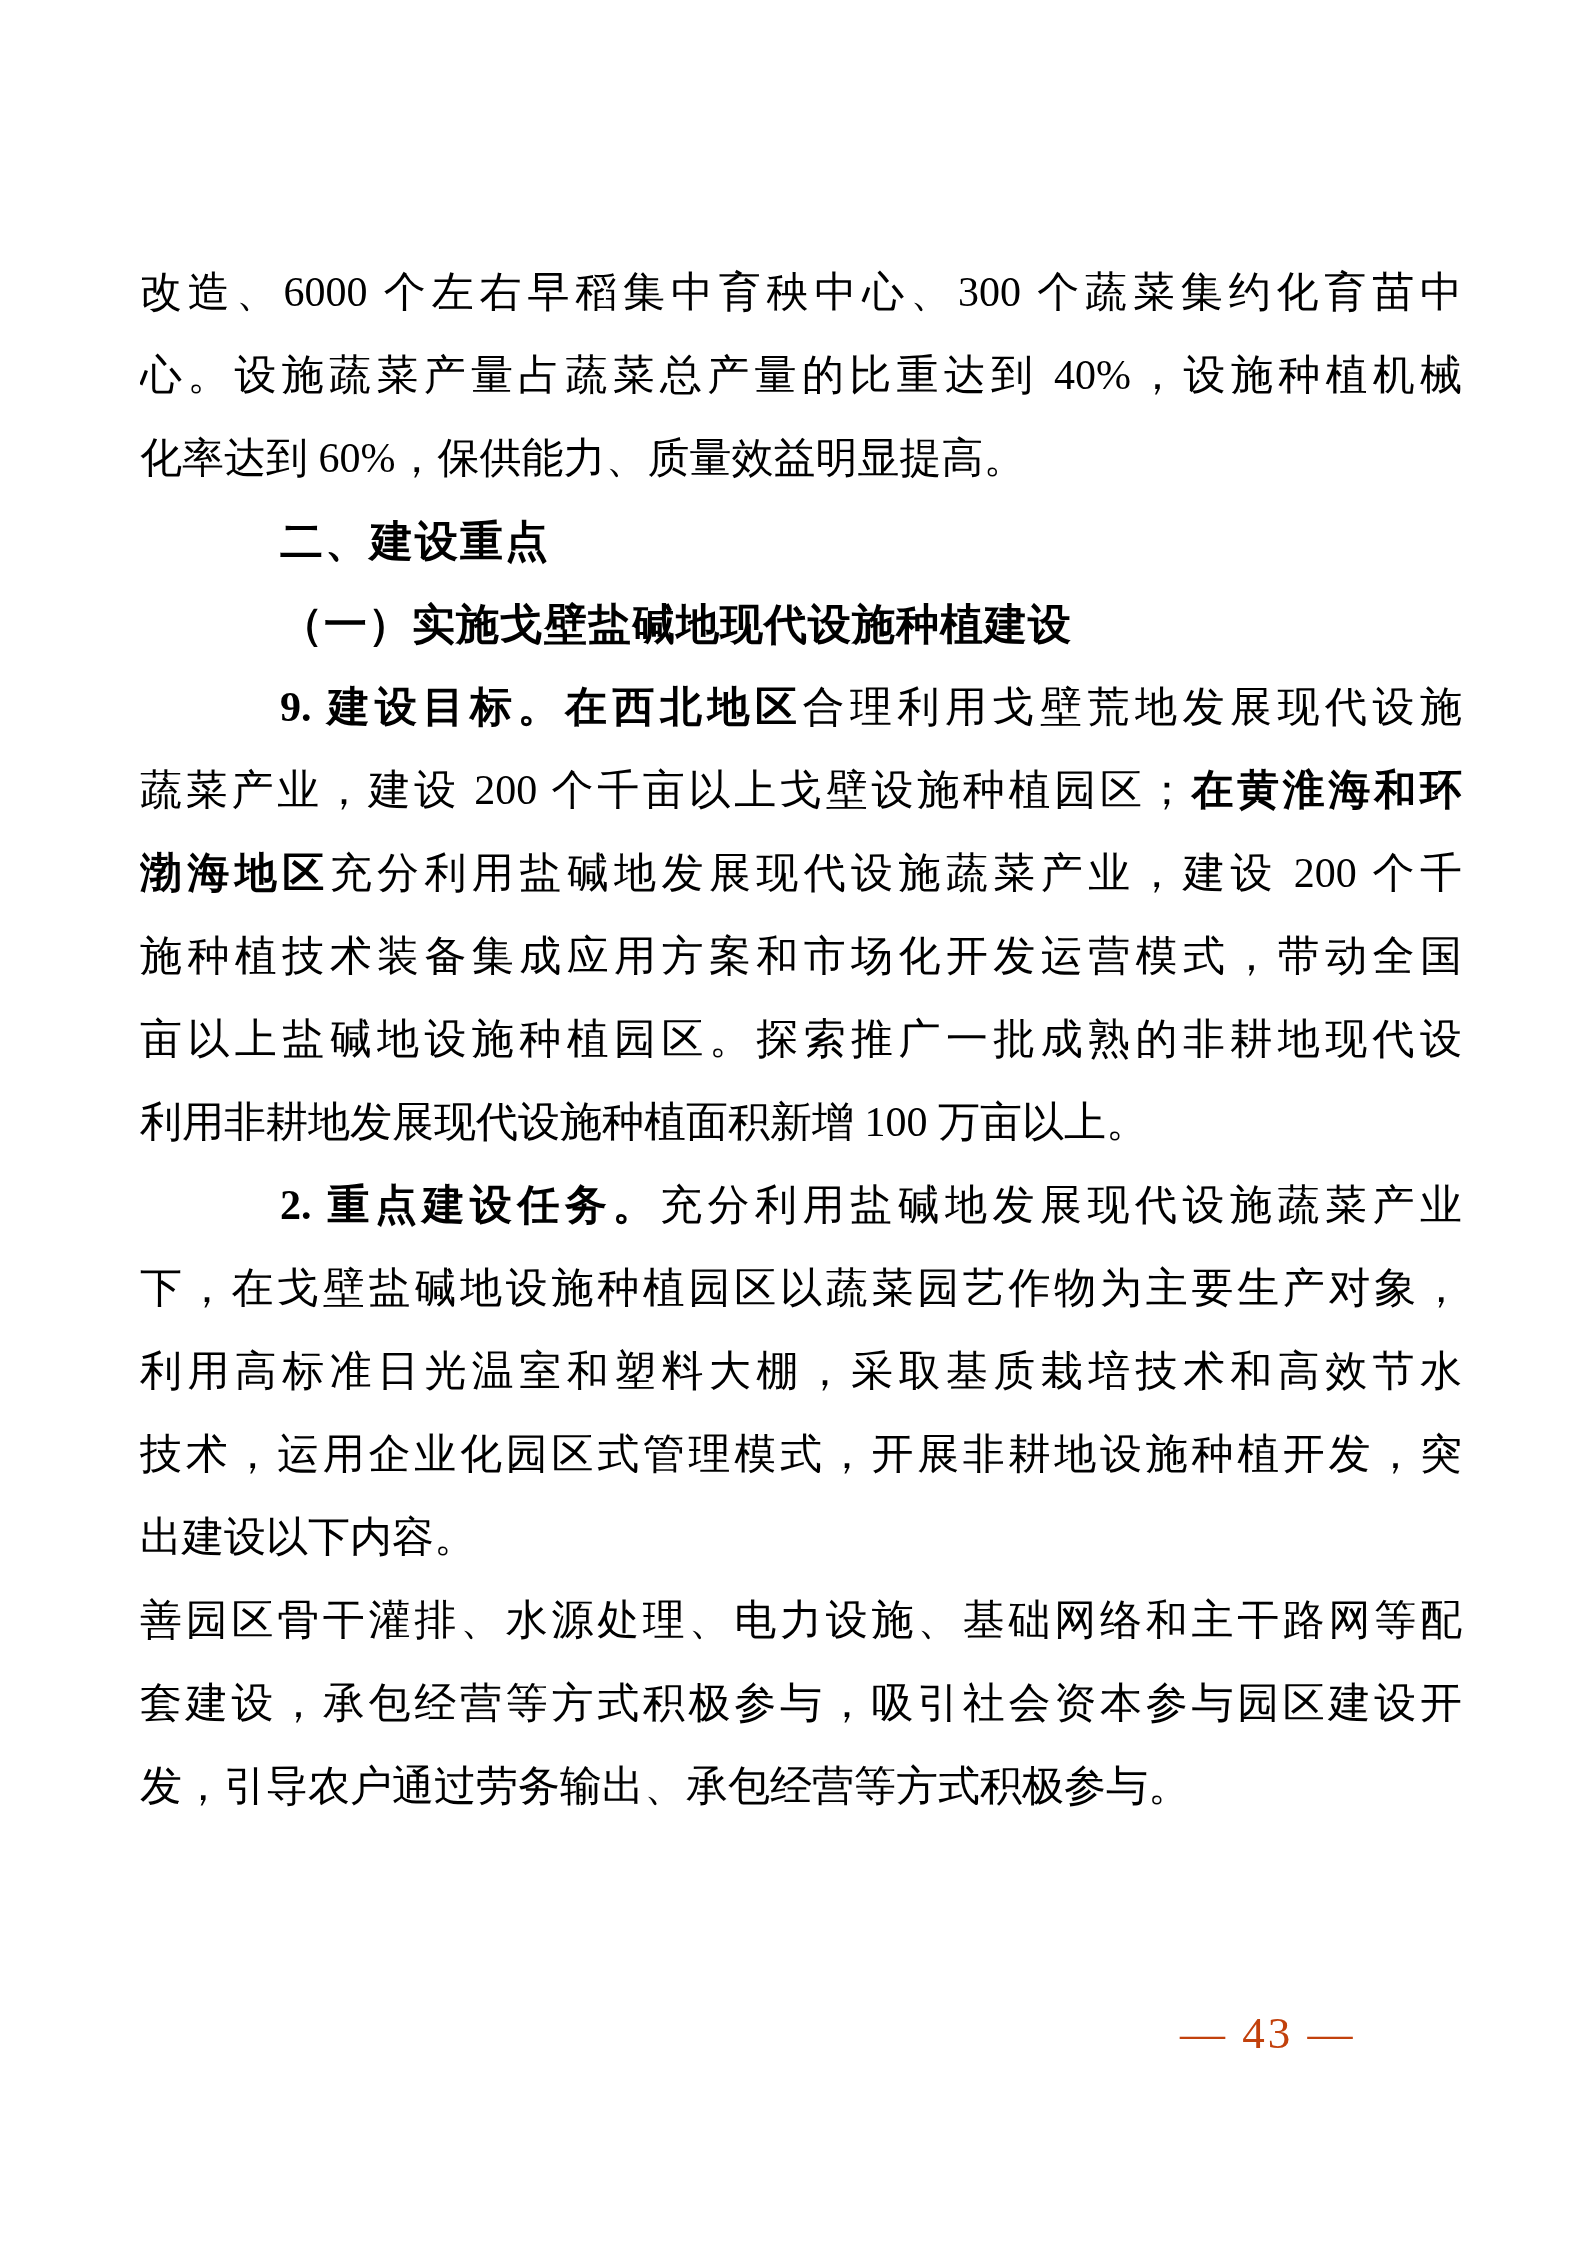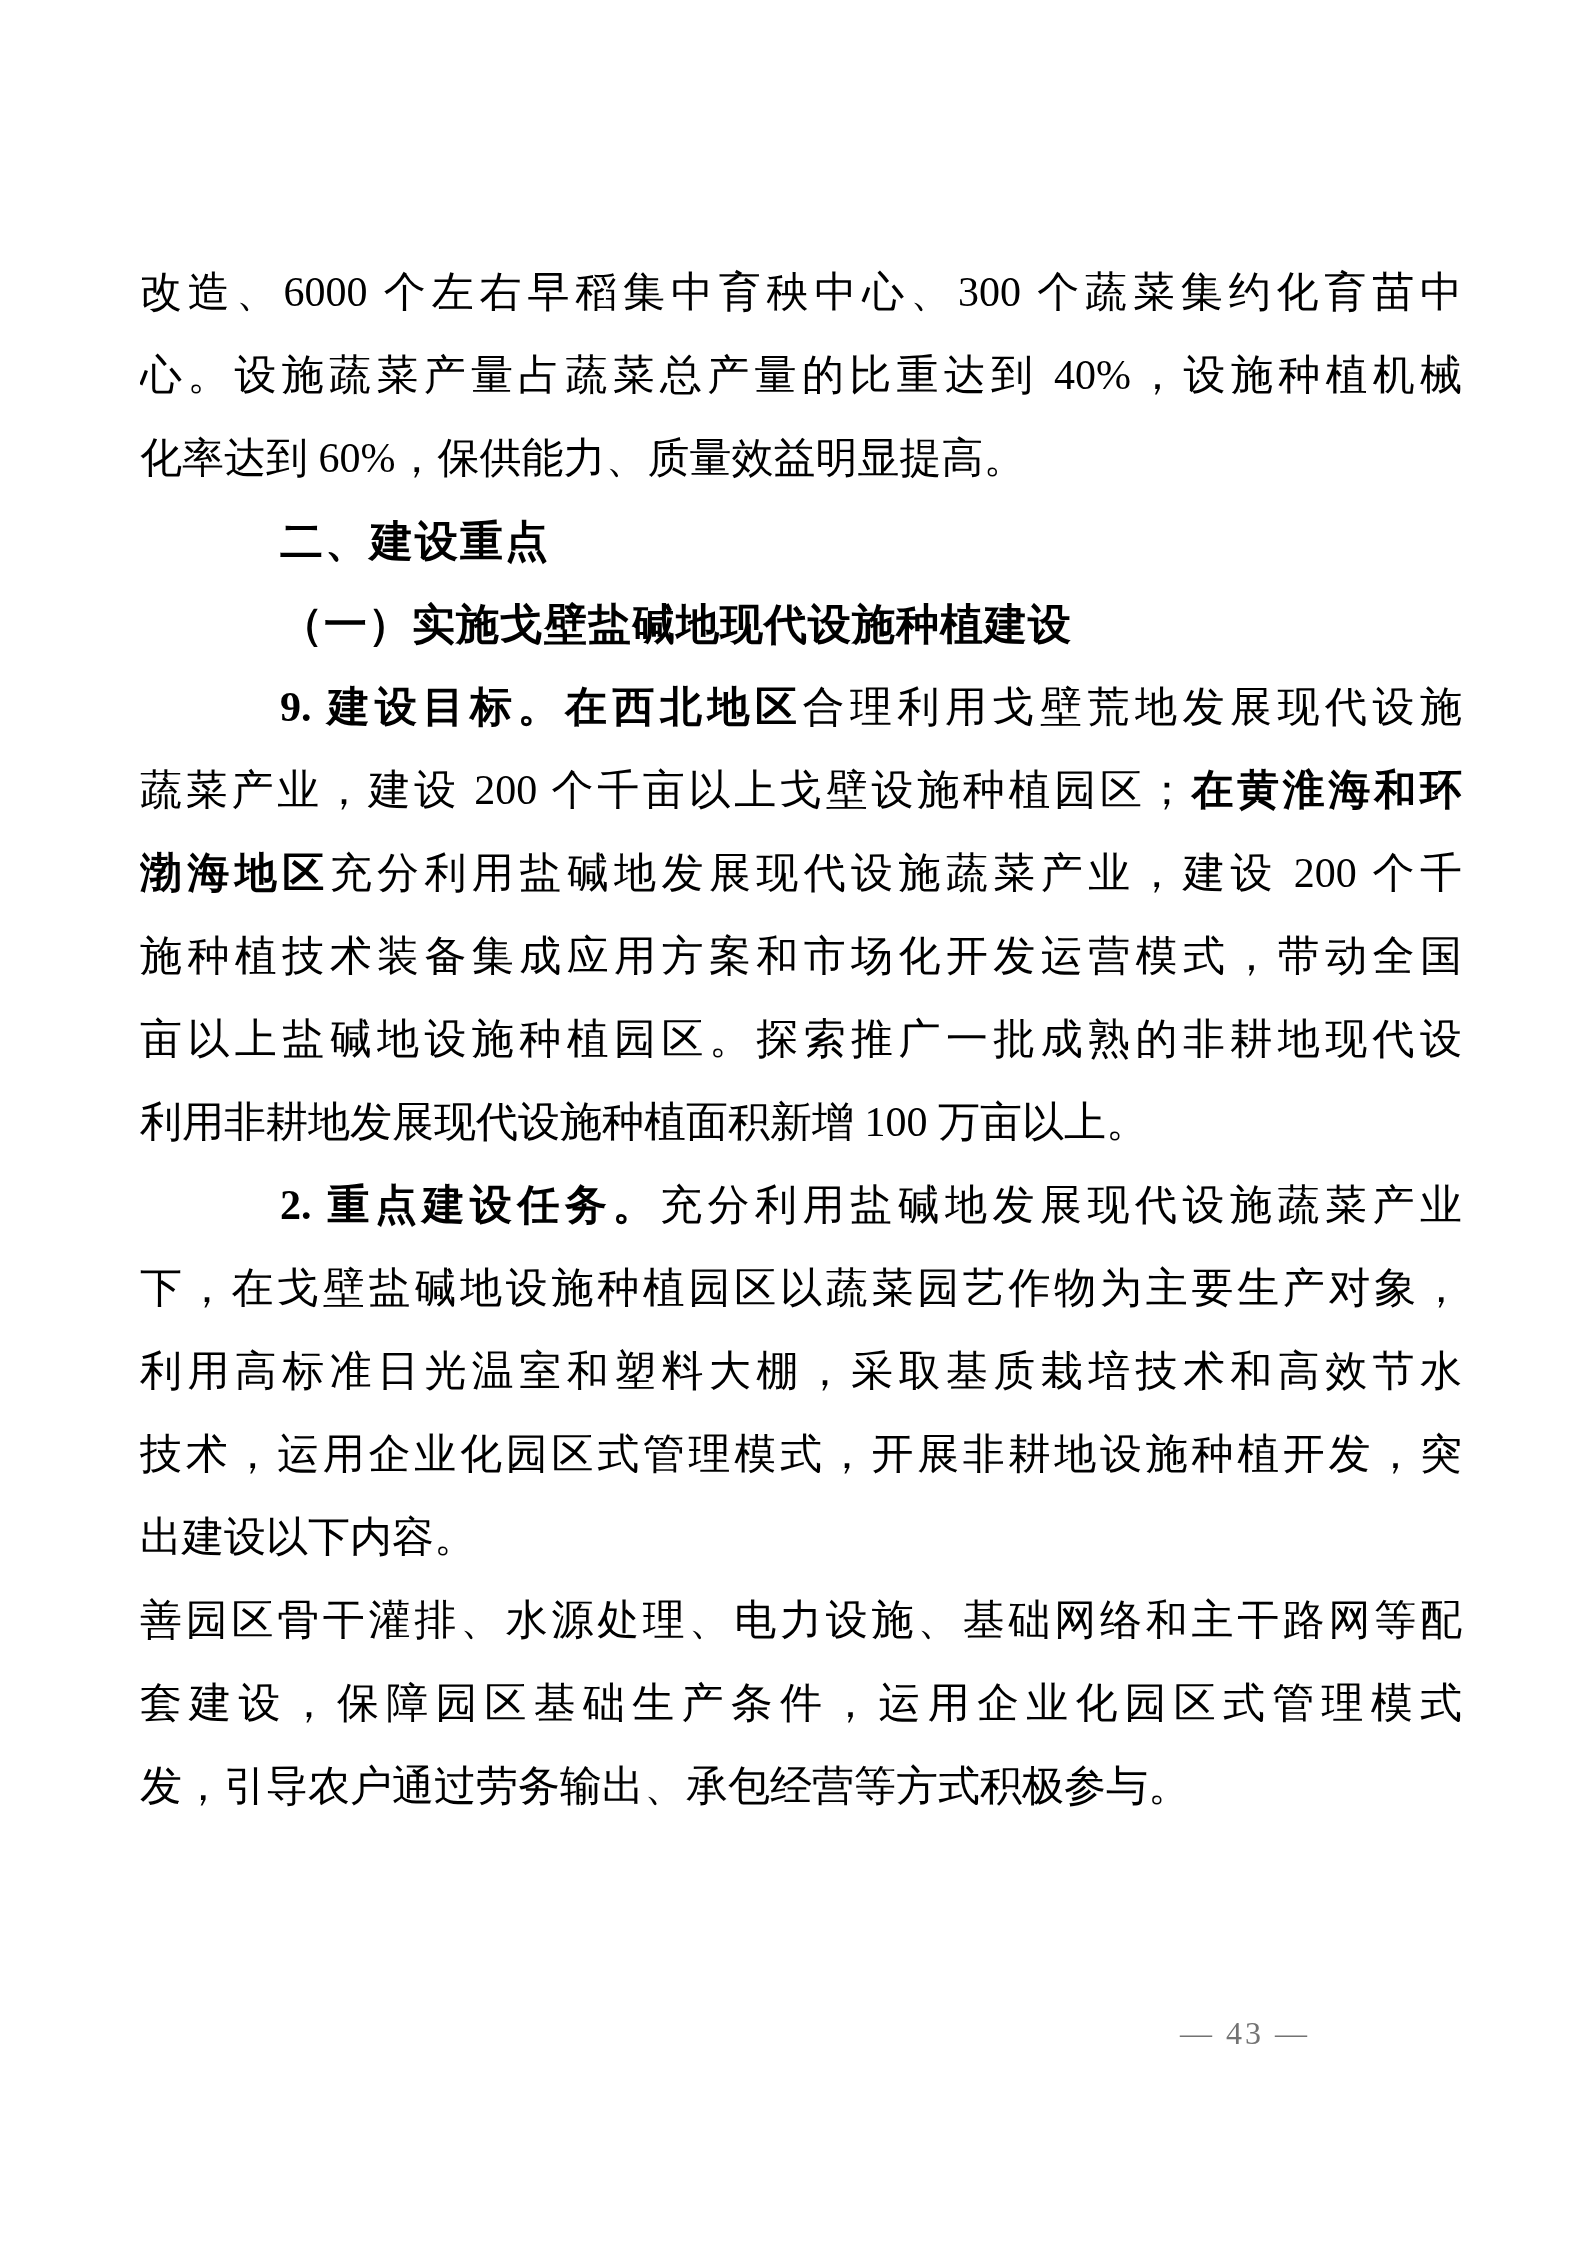--- a/index.html
+++ b/index.html
@@ -19,21 +19,21 @@
   .line.last{text-align-last:left;}
   .line.indent{text-indent:140px;}
   .b{font-weight:bold;}
   .h1{
     font-family:"Liberation Sans","DejaVu Sans",sans-serif;
     font-weight:bold;font-size:43px;letter-spacing:2px;
   }
   .h2{font-weight:bold;font-size:43px;letter-spacing:1px;}
   .footer{
     position:absolute;left:1180px;top:2008px;height:50px;line-height:50px;
-    font-size:32px;color:#737373;letter-spacing:3px;white-space:pre;
+    font-size:45px;color:#c2410c;letter-spacing:3px;white-space:pre;
   }
 </style>
 </head>
 <body>
 
 <div class="page">
   <div class="content">
       <div class="line"><span>改造、6000 个左右早稻集中育秧中心、300 个蔬菜集约化育苗中</span></div>
       <div class="line"><span>心。设施蔬菜产量占蔬菜总产量的比重达到 40%，设施种植机械</span></div>
       <div class="line last"><span>化率达到 60%，保供能力、质量效益明显提高。</span></div>
@@ -44,17 +44,17 @@
       <div class="line"><span class="b">渤海地区</span><span>充分利用盐碱地发展现代设施蔬菜产业，建设 200 个千</span></div>
       <div class="line"><span>施种植技术装备集成应用方案和市场化开发运营模式，带动全国</span></div>
       <div class="line"><span>亩以上盐碱地设施种植园区。探索推广一批成熟的非耕地现代设</span></div>
       <div class="line last"><span>利用非耕地发展现代设施种植面积新增 100 万亩以上。</span></div>
       <div class="line indent"><span class="b">2. 重点建设任务。</span><span>充分利用盐碱地发展现代设施蔬菜产业</span></div>
       <div class="line"><span>下，在戈壁盐碱地设施种植园区以蔬菜园艺作物为主要生产对象，</span></div>
       <div class="line"><span>利用高标准日光温室和塑料大棚，采取基质栽培技术和高效节水</span></div>
       <div class="line"><span>技术，运用企业化园区式管理模式，开展非耕地设施种植开发，突</span></div>
       <div class="line last"><span>出建设以下内容。</span></div>
       <div class="line"><span>善园区骨干灌排、水源处理、电力设施、基础网络和主干路网等配</span></div>
-      <div class="line"><span>套建设，保障园区基础生产条件，运用企业化园区式管理模式</span></div>
+      <div class="line"><span>套建设，承包经营等方式积极参与，吸引社会资本参与园区建设开</span></div>
       <div class="line last"><span>发，引导农户通过劳务输出、承包经营等方式积极参与。</span></div>
     </div>
   <div class="footer">— 43 —</div>
 </div>
 
 </body></html>

